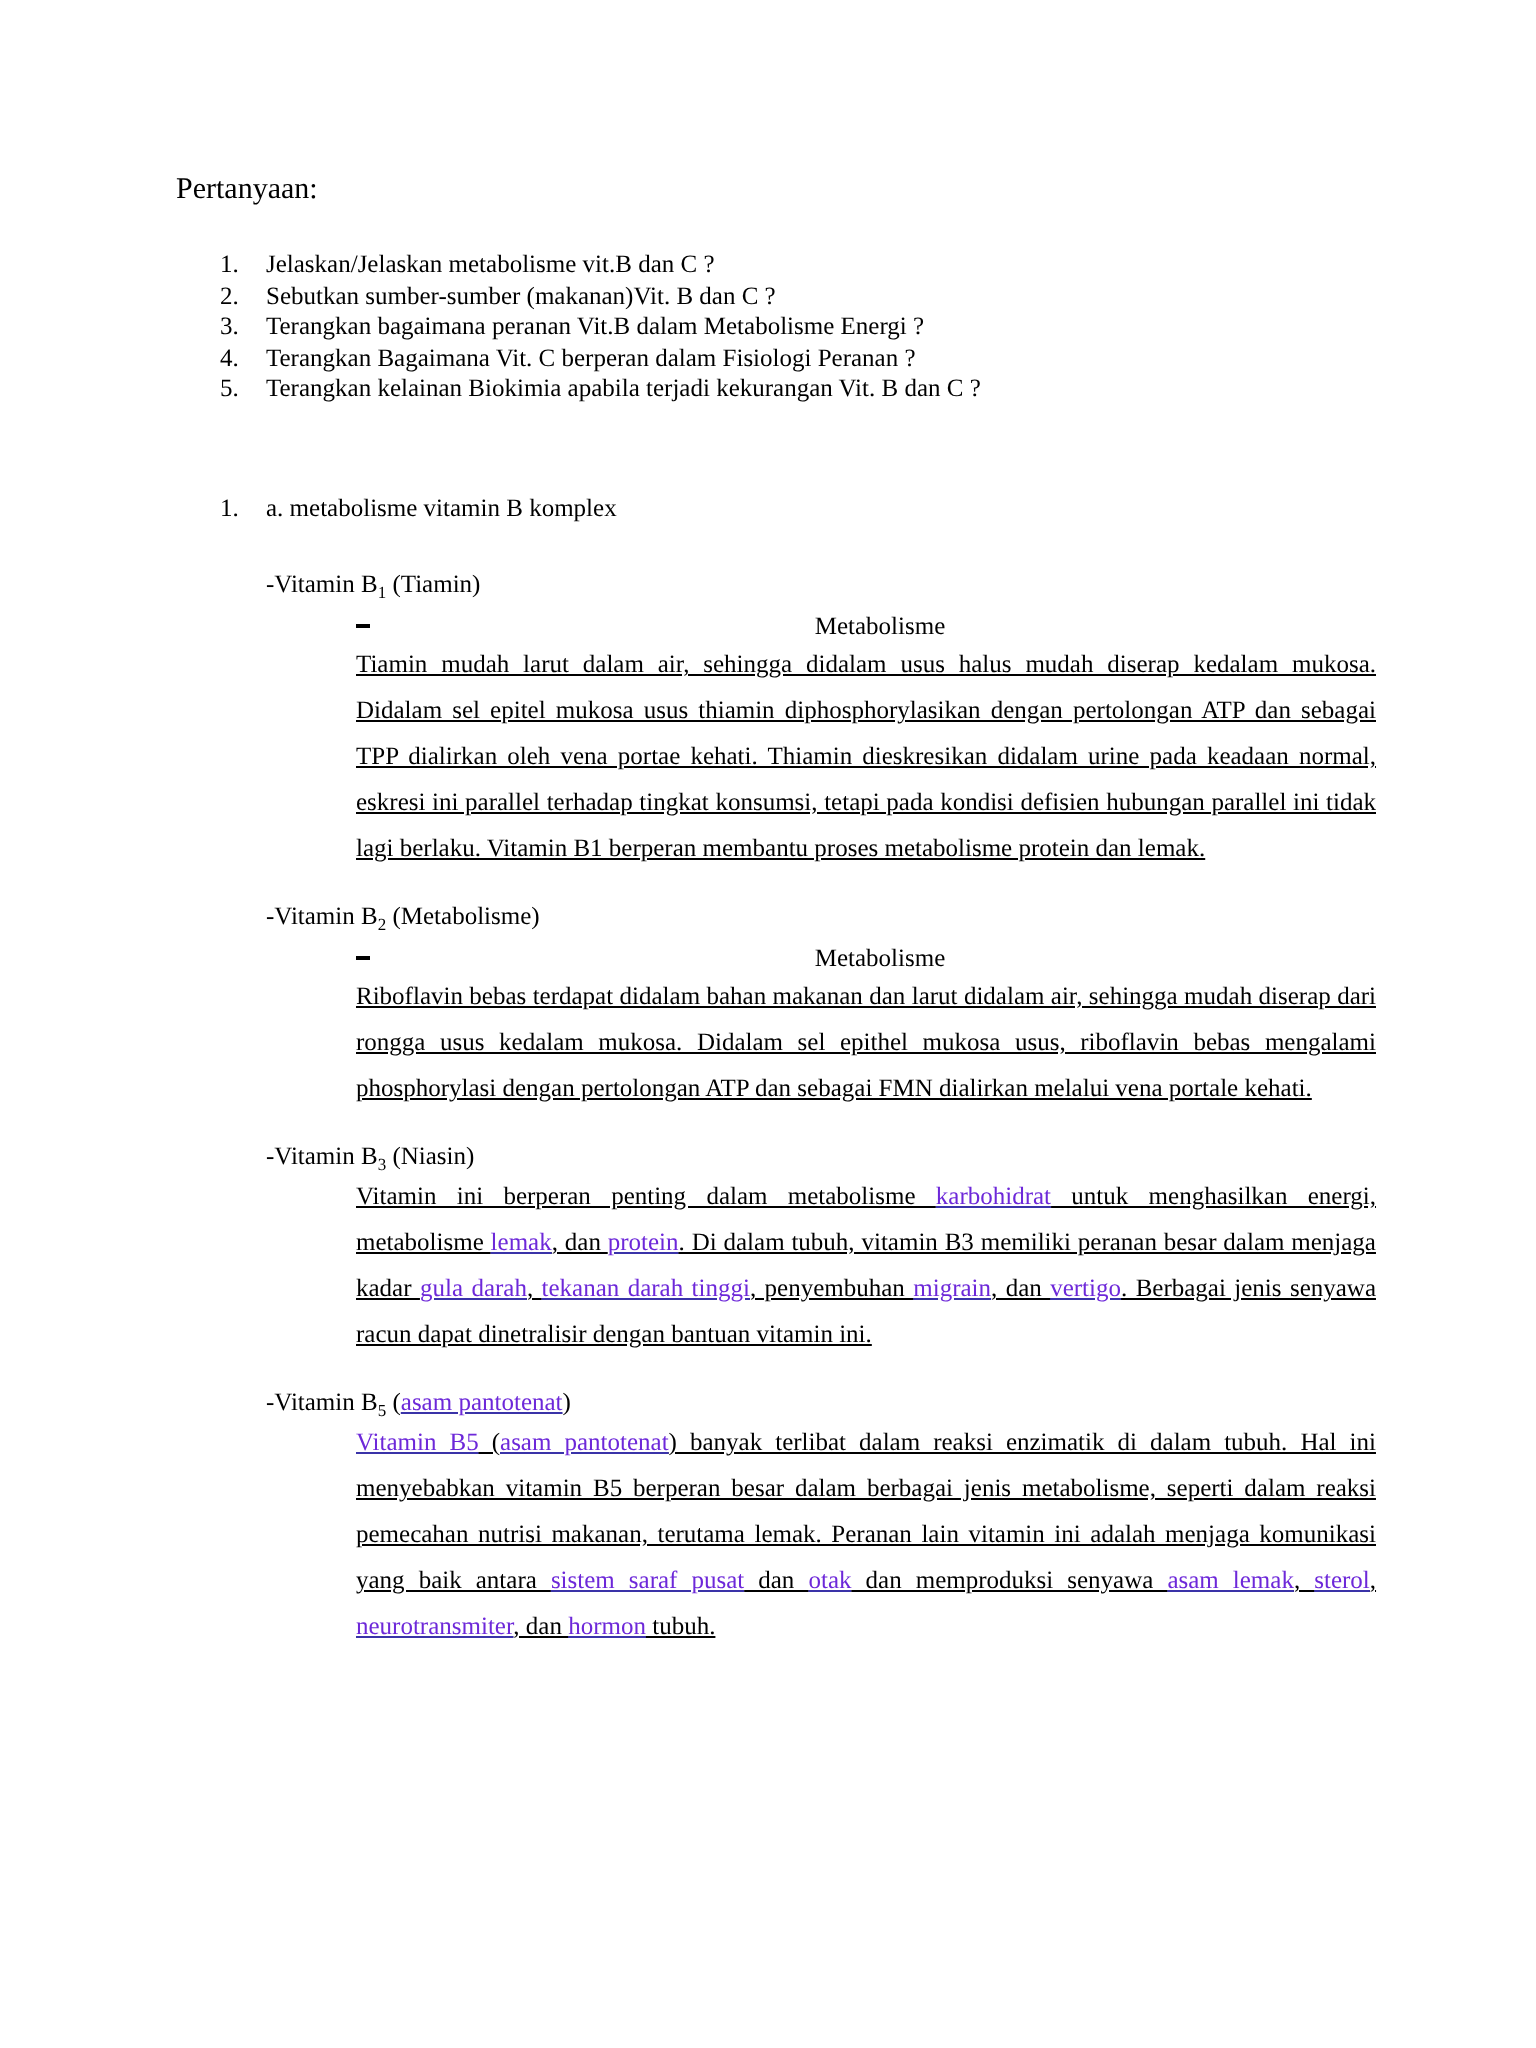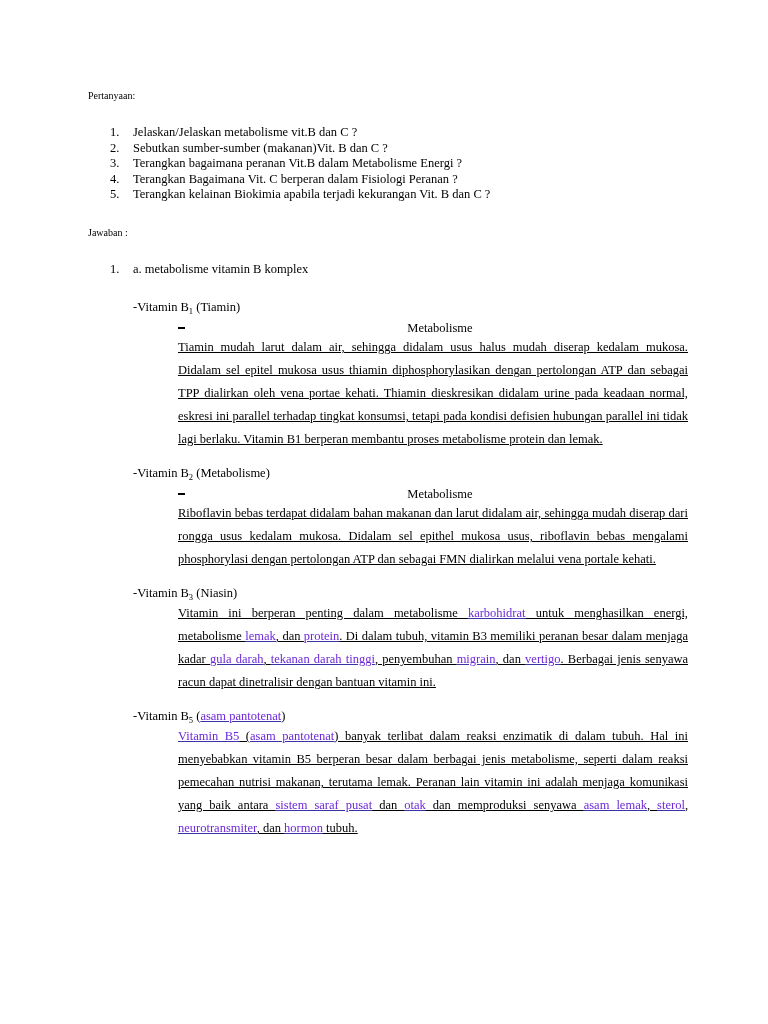--- a/index.html
+++ b/index.html
@@ -25,21 +25,21 @@
   }
   .content {
     position: absolute;
     left: 88px;
     top: 88px;
     width: 600px;
   }
 
   
   .label {
-    font-size: 10px;
+    font-size: 15px;
     line-height: 15px;
     margin: 0 0 0 0;
   }
 
   .gap-lg { height: 22px; }
   .gap-md { height: 14px; }
   .gap-sm { height: 8px; }
   .gap-xs { height: 4px; }
 
   
@@ -133,21 +133,20 @@
     <ol class="qlist" id="question-list">
         <li><span class="num">1.</span><span>Jelaskan/Jelaskan  metabolisme vit.B dan C ?</span></li>
         <li><span class="num">2.</span><span>Sebutkan sumber-sumber  (makanan)Vit. B dan C ?</span></li>
         <li><span class="num">3.</span><span>Terangkan bagaimana peranan Vit.B dalam Metabolisme Energi ?</span></li>
         <li><span class="num">4.</span><span>Terangkan Bagaimana Vit. C berperan dalam Fisiologi Peranan ?</span></li>
         <li><span class="num">5.</span><span>Terangkan kelainan Biokimia apabila terjadi kekurangan Vit. B dan C ?</span></li>
       </ol>
 
     <div class="gap-lg"></div>
 
-    <div class="label">Jawaban :</div>
 
     <div class="gap-lg"></div>
 
     <div class="ans-item">
       <span class="num">1.</span>
       <span>a. metabolisme vitamin B komplex</span>
     </div>
 
     <div class="gap-sm"></div>
 

